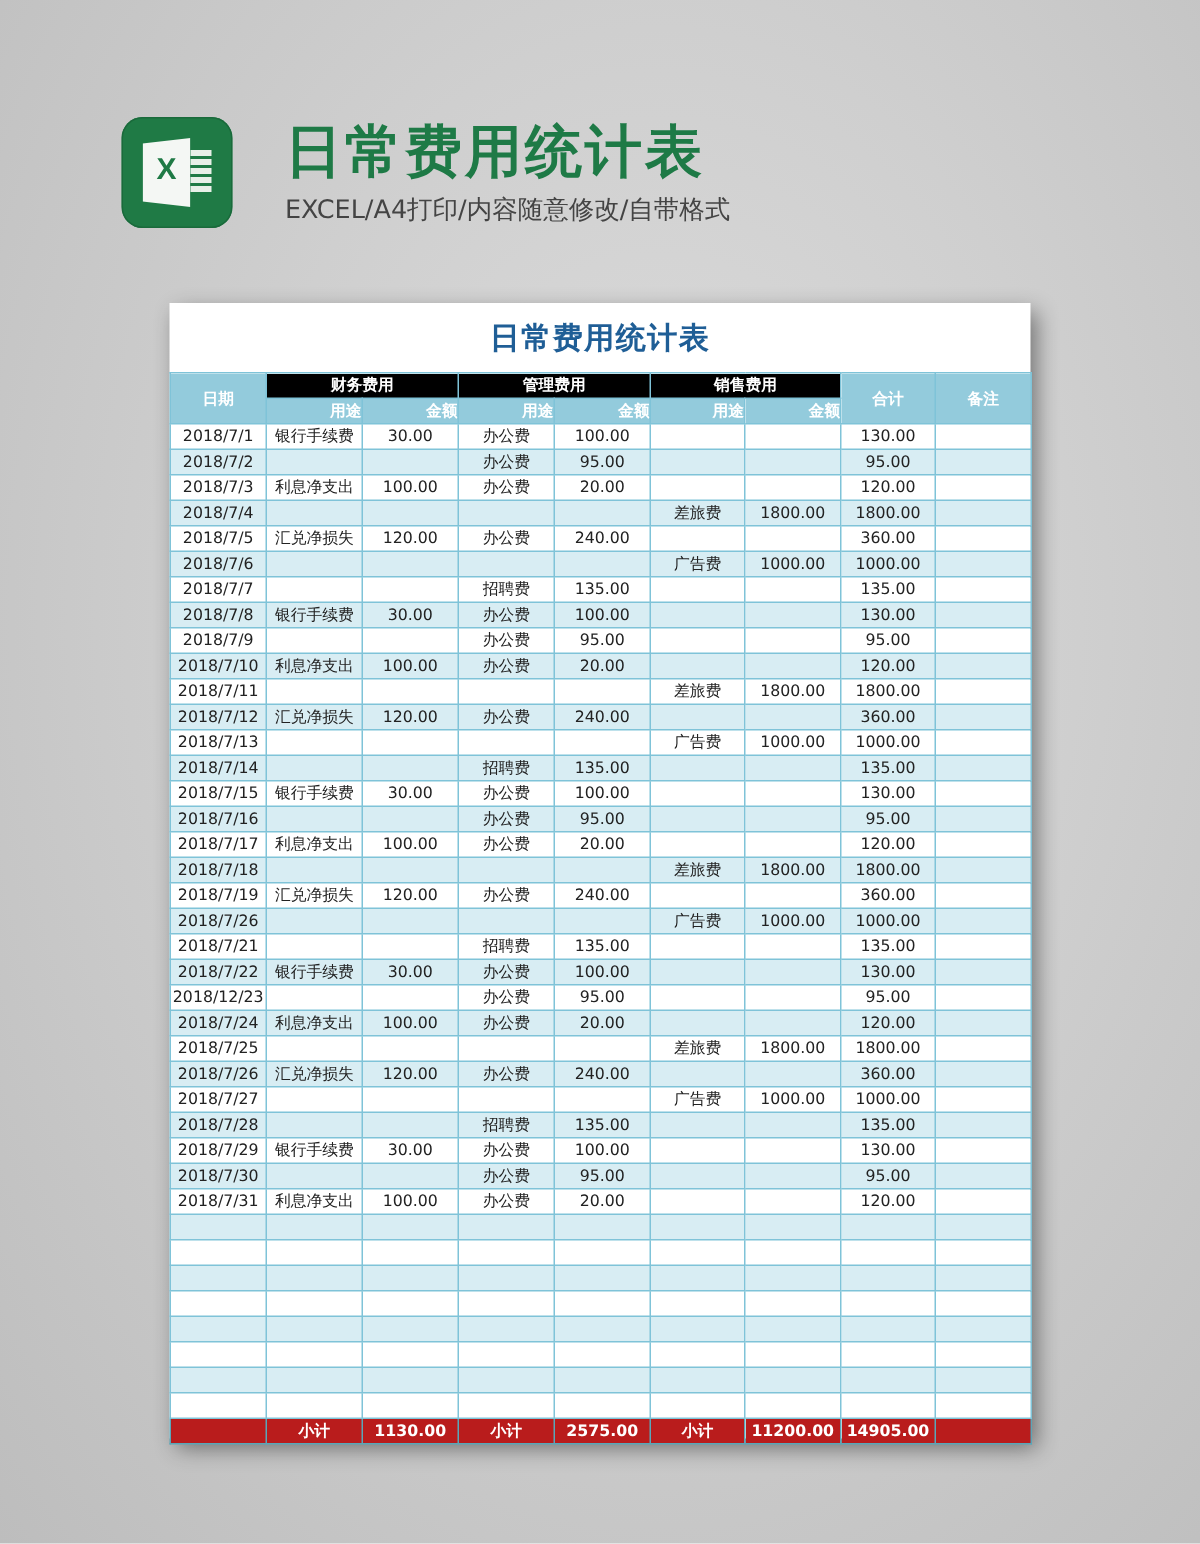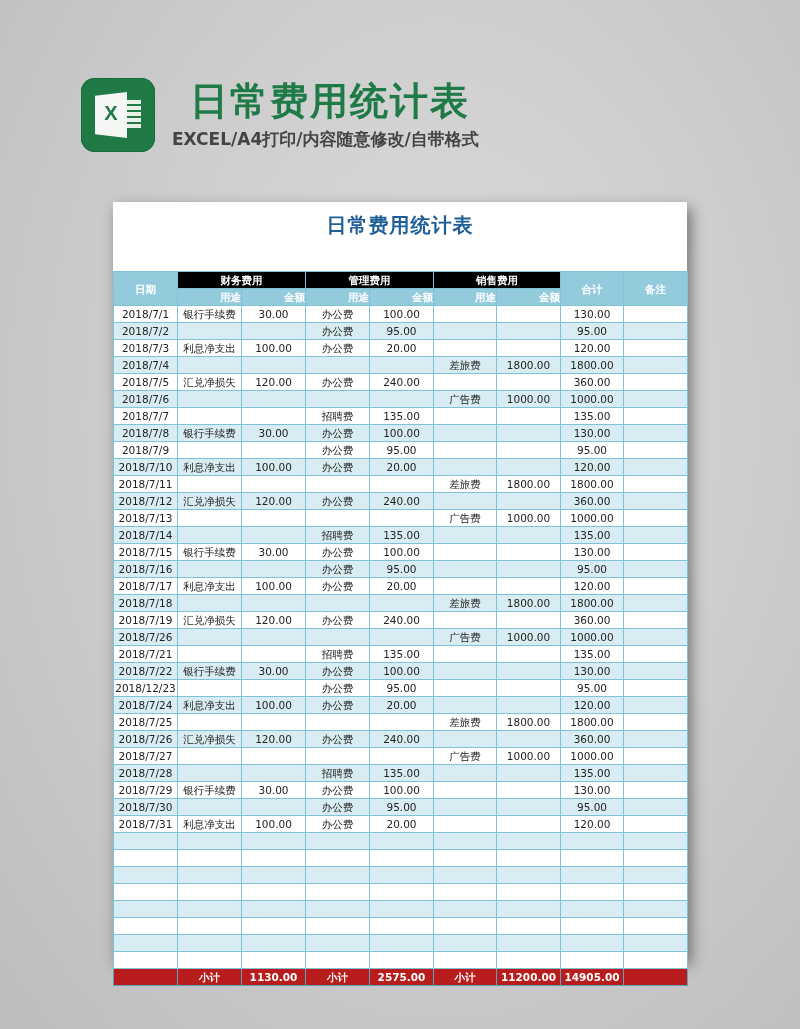--- a/index.html
+++ b/index.html
@@ -23,31 +23,31 @@
   }
   .logo .grid {
     position:absolute; left:46px; top:22px; width:14px; height:30px;
     background: repeating-linear-gradient(to bottom, #e8f0e8 0 4px, transparent 4px 6px);
   }
   .title-big {
     position:absolute; left:190px; top:76px; font-size:38px; font-weight:bold;
     color:#1e7a46; letter-spacing:2px;
   }
   .subtitle {
-    position:absolute; left:172px; top:128px; font-size:17px; color:#444;font-weight:bold;
+    position:absolute; left:190px; top:128px; font-size:17px; color:#444;
   }
   .sheet {
     position:absolute; left:113px; top:202px; width:574px; height:757px;
     background:#fff; box-shadow: 4px 6px 14px rgba(0,0,0,0.45);
   }
   .sheet-title {
     height:46px; line-height:46px; text-align:center; font-size:20px; font-weight:bold;
     color:#1f5e96; letter-spacing:1px;
   }
-  table { border-collapse:collapse; table-layout:fixed; width:574px;margin-top:23px; }
+  table { border-collapse:collapse; table-layout:fixed; width:574px; }
   td, th {
     padding:0; height:16px; line-height:16px; font-size:10.5px; text-align:center;
     border:1px solid #7fc3d8; overflow:hidden; white-space:nowrap; color:#222;
     font-weight:normal;
   }
   th { color:#fff; font-weight:bold; font-size:10.5px; }
   th.top { background:#93cbdc; }
   th.group { background:#000000; }
   th.sub { background:#93cbdc;text-align:right; }
   tr.odd td { background:#ffffff; }

